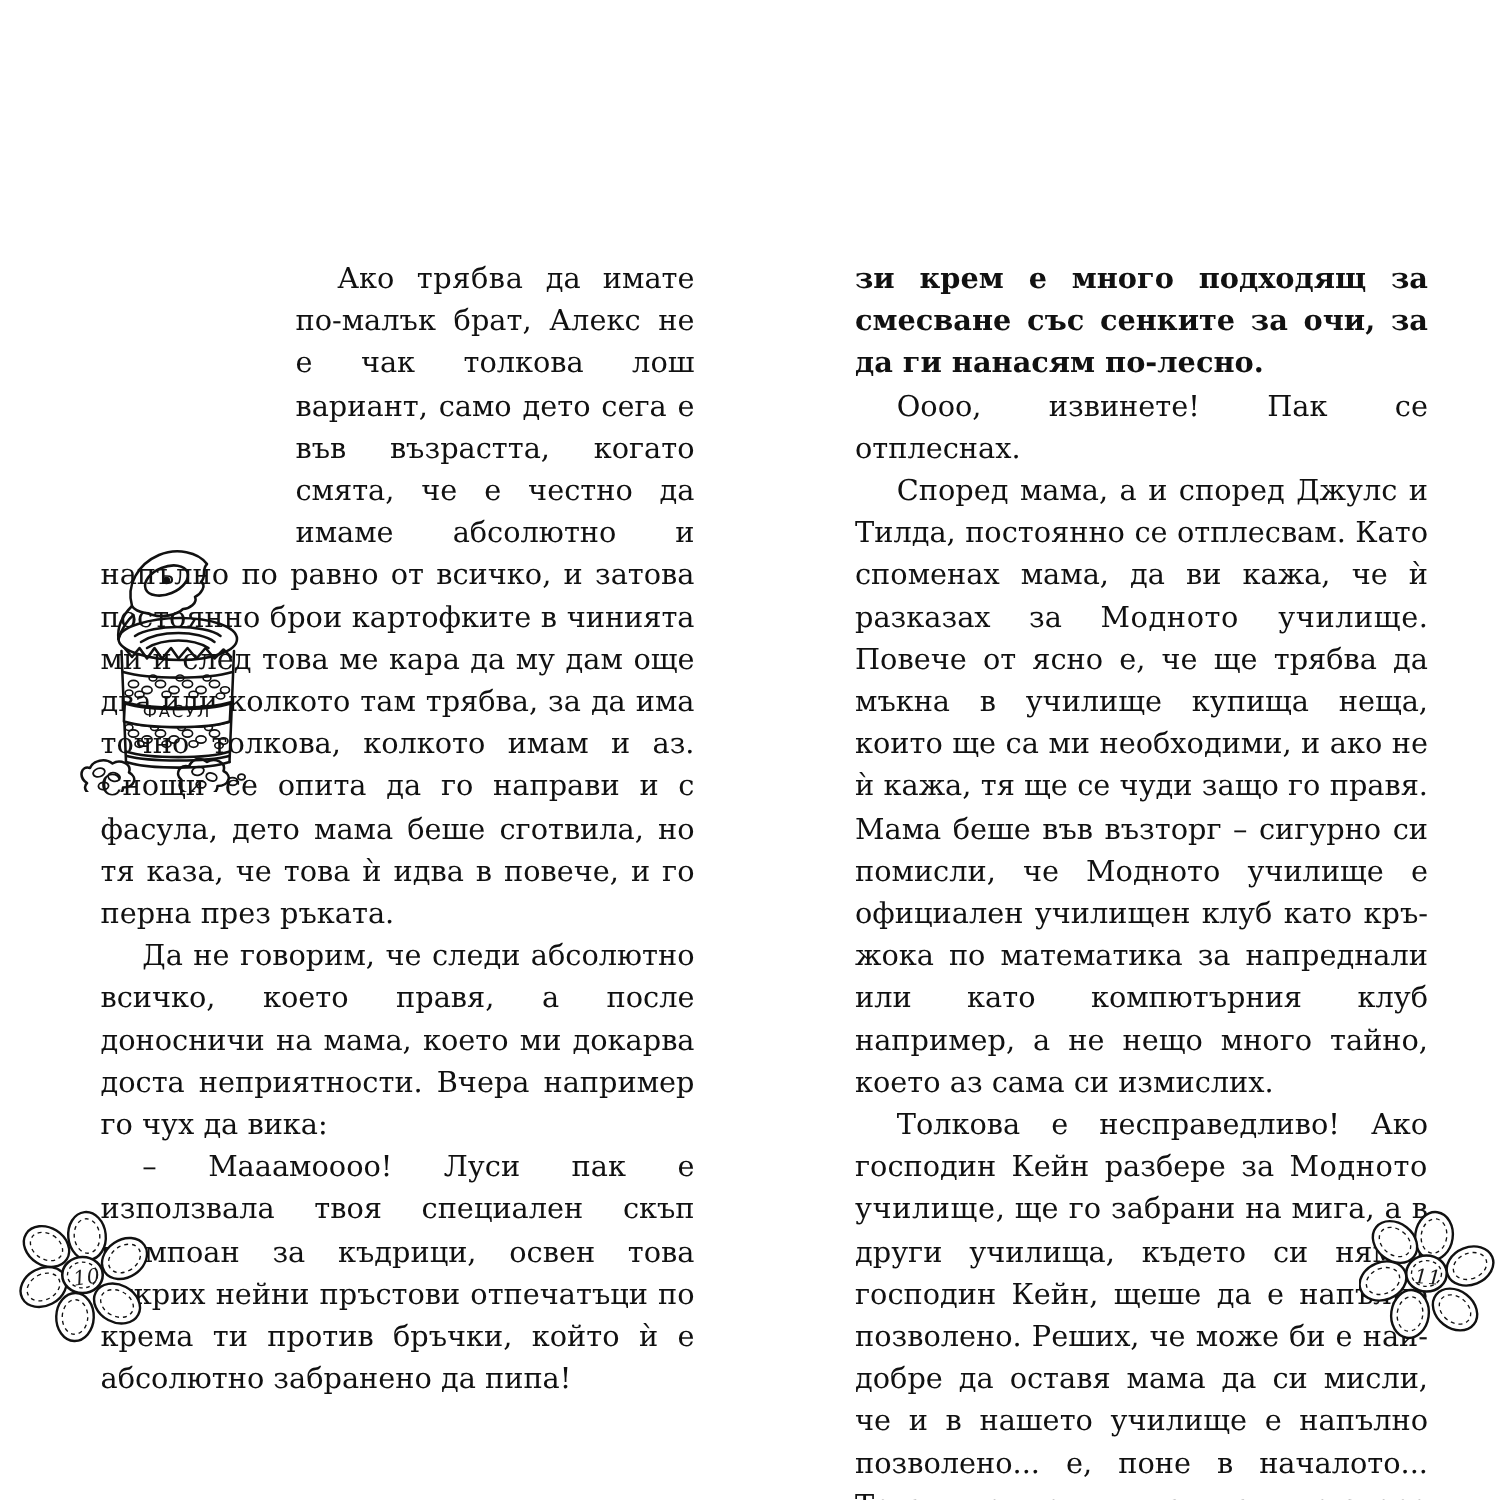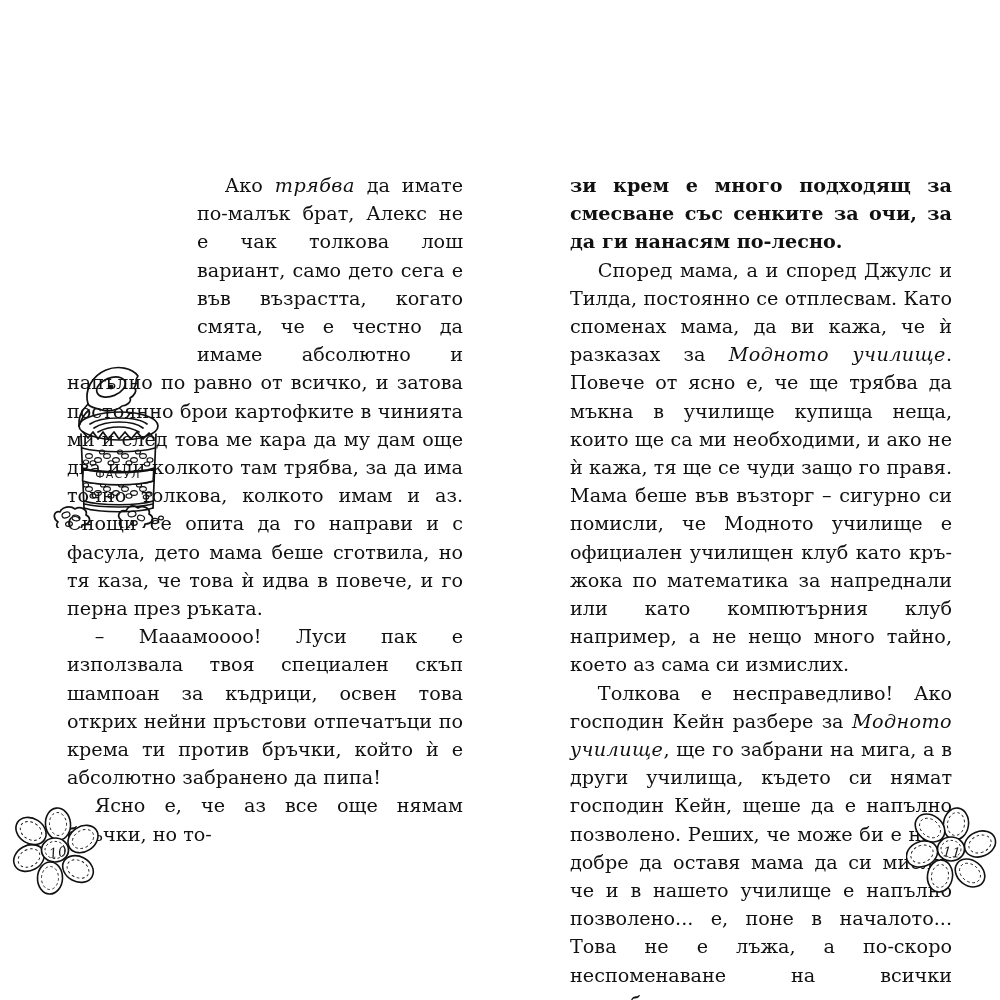--- a/index.html
+++ b/index.html
@@ -41,21 +41,20 @@
     text-indent: 1.45em;
     hyphens: manual;
   }
   .page-col p.noindent { text-indent: 0; font-weight: bold; }
 
   
   .page-col p:last-child { text-align: justify; }
 
   .script {
     font-family: "DejaVu Serif", "Liberation Serif", serif;
-    font-style: italic;
     letter-spacing: 0.4px;
   }
 
   
   .illus-float {
     float: left;
     width: 132px;
     height: 168px;
     margin: 4px 8px 2px -10px;
     shape-outside: polygon(0 0, 100% 0, 100% 100%, 0 100%);
@@ -100,24 +99,24 @@
 <body>
 
 <div class="page-spread">
 
   <div class="page-col left">
 
     <p>
       <span class="illus-float"></span><span>Ако </span><span class="script">трябва</span><span> да имате по-малък брат, Алекс не е чак толкова лош вариант, само дето сега е във възрастта, когато смята, че е честно да имаме абсолютно и напълно по равно от всичко, и затова постоянно брои картофките в чинията ми и след това ме кара да му дам още два или колкото там трябва, за да има точно толкова, колкото имам и аз. Снощи се опита да го направи и с фасула, дето мама беше сготвила, но тя каза, че това ѝ идва в пове­че, и го перна през ръката.</span>
     </p>
 
+    <p><span>Да не говорим, че следи абсолютно всич­ко, което правя, а после доносничи на мама, което ми докарва доста неприятности. Вчера например го чух да вика:</span></p>
 
     <p><span>– Мааамоооо! Луси пак е използвала твоя специален скъп шампоан за къдрици, освен това открих нейни пръстови отпечатъци по крема ти против бръчки, който ѝ е абсо­лютно забранено да пипа!</span></p>
 
-    <p><span>Ясно е, че аз все още нямам бръчки, но то-</span></p>
   </div>
 
   <svg class="bean-can-svg" viewBox="0 0 140 172">
     <g fill="none" stroke="#111111" stroke-width="1.7" stroke-linecap="round" stroke-linejoin="round">
 
       <path d="M40 48 C36 34 44 20 58 14 C70 9 84 12 90 20 C86 24 90 28 86 32 C90 34 86 40 82 42 C84 46 78 50 74 50 C70 54 60 56 54 54 C48 52 42 52 40 48 Z"></path>
       <ellipse cx="63" cy="31" rx="15" ry="9" transform="rotate(-22 63 31)"></ellipse>
       <circle cx="63" cy="31" r="1.6" fill="#111111"></circle>
 
       <path d="M40 48 C34 54 30 62 31 70"></path>
@@ -222,20 +221,21 @@
       <ellipse cx="43" cy="44" rx="13.5" ry="12" fill="#ffffff" stroke="#111111" stroke-width="1.7"></ellipse>
       <ellipse cx="43" cy="44" rx="10" ry="8.6" fill="none" stroke="#111111" stroke-width="0.9" stroke-dasharray="2.4 2.4"></ellipse>
     </svg>
     <div class="folio-number">10</div>
   </div>
 
   <div class="page-col right">
 
     <p class="noindent"><span>зи крем е много подходящ за смесване със сенките за очи, за да ги нанасям по-лесно.</span></p>
 
+    <p><span>Оооо, извинете! Пак се отплеснах.</span></p>
 
     <p><span>Според мама, а и според Джулс и Тилда, постоянно се отплесвам. Като споменах мама, да ви кажа, че ѝ разказах за </span><span class="script">Модно­то училище</span><span>. Повече от ясно е, че ще тряб­ва да мъкна в училище купища неща, които ще са ми необходими, и ако не ѝ кажа, тя ще се чуди защо го правя. Мама беше във въз­торг – сигурно си помисли, че Модното учи­лище е официален училищен клуб като кръ­жока по математика за напреднали или ка­то компютърния клуб например, а не нещо много тайно, което аз сама си измислих.</span></p>
 
     <p><span>Толкова е несправедливо! Ако господин Кейн разбере за </span><span class="script">Модното училище</span><span>, ще го забрани на мига, а в други училища, където си нямат господин Кейн, щеше да е напълно позволено. Реших, че може би е най-добре да оставя мама да си мисли, че и в нашето учи­лище е напълно позволено... е, поне в начало­то... Това не е лъжа, а по-скоро неспомена­ване на всички подробности.</span></p>
   </div>
 
   <div class="folio-flower right-folio">
     <svg viewBox="0 0 92 92" width="92" height="92">
       <g fill="#ffffff" stroke="#111111" stroke-width="1.6">
         <ellipse cx="50" cy="18" rx="12.5" ry="16" transform="rotate(8 50 18)"></ellipse>

